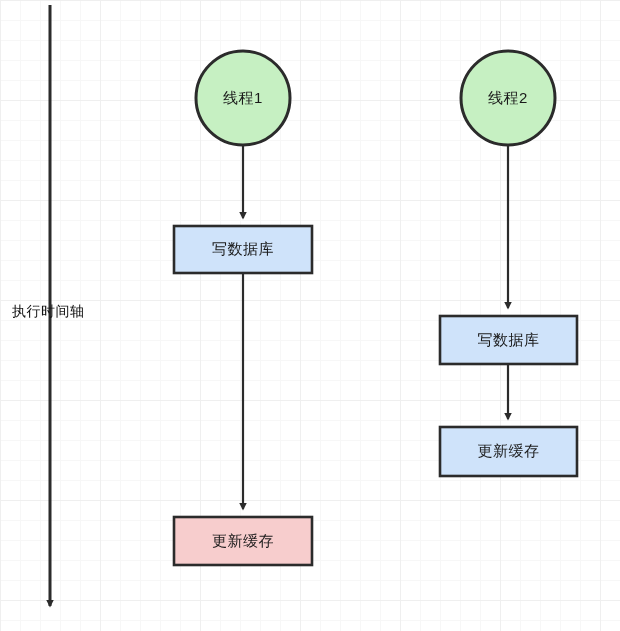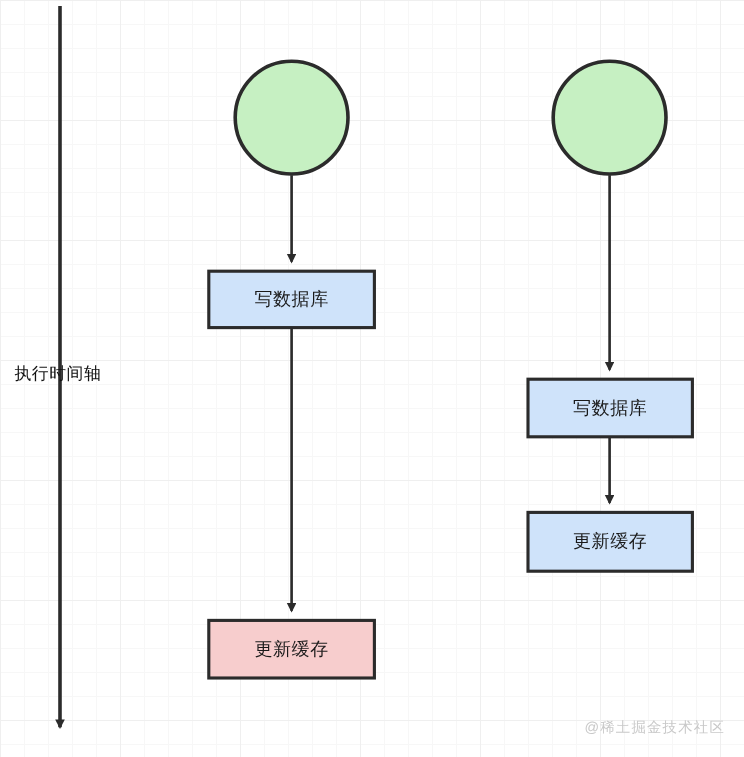--- a/index.html
+++ b/index.html
@@ -106,25 +106,26 @@
       <rect x="440" y="316" width="137" height="48" fill="#cfe3fa" stroke="#2b2b2b" stroke-width="2.6"></rect>
 
       <line x1="508" y1="364" x2="508" y2="419" stroke="#2b2b2b" stroke-width="2.2" marker-end="url(#arrowhead)"></line>
 
       <rect x="440" y="427" width="137" height="49" fill="#cfe3fa" stroke="#2b2b2b" stroke-width="2.6"></rect>
     </g>
   </svg>
 
   <div class="axis-label" style="left:12px; top:303px;">执行时间轴</div>
 
+  <div class="node-label" style="left:196px; top:51px; width:94px; height:94px;">线程1</div>
 
   <div class="node-label" style="left:174px; top:226px; width:138px; height:47px;">写数据库</div>
 
   <div class="node-label" style="left:174px; top:517px; width:138px; height:48px;">更新缓存</div>
 
+  <div class="node-label" style="left:461px; top:51px; width:94px; height:94px;">线程2</div>
 
   <div class="node-label" style="left:440px; top:316px; width:137px; height:48px;">写数据库</div>
 
   <div class="node-label" style="left:440px; top:427px; width:137px; height:49px;">更新缓存</div>
 
-  <div class="watermark" style="left:487px; top:598px;">@稀土掘金技术社区</div>
 
 </div>
 
 </body></html>

